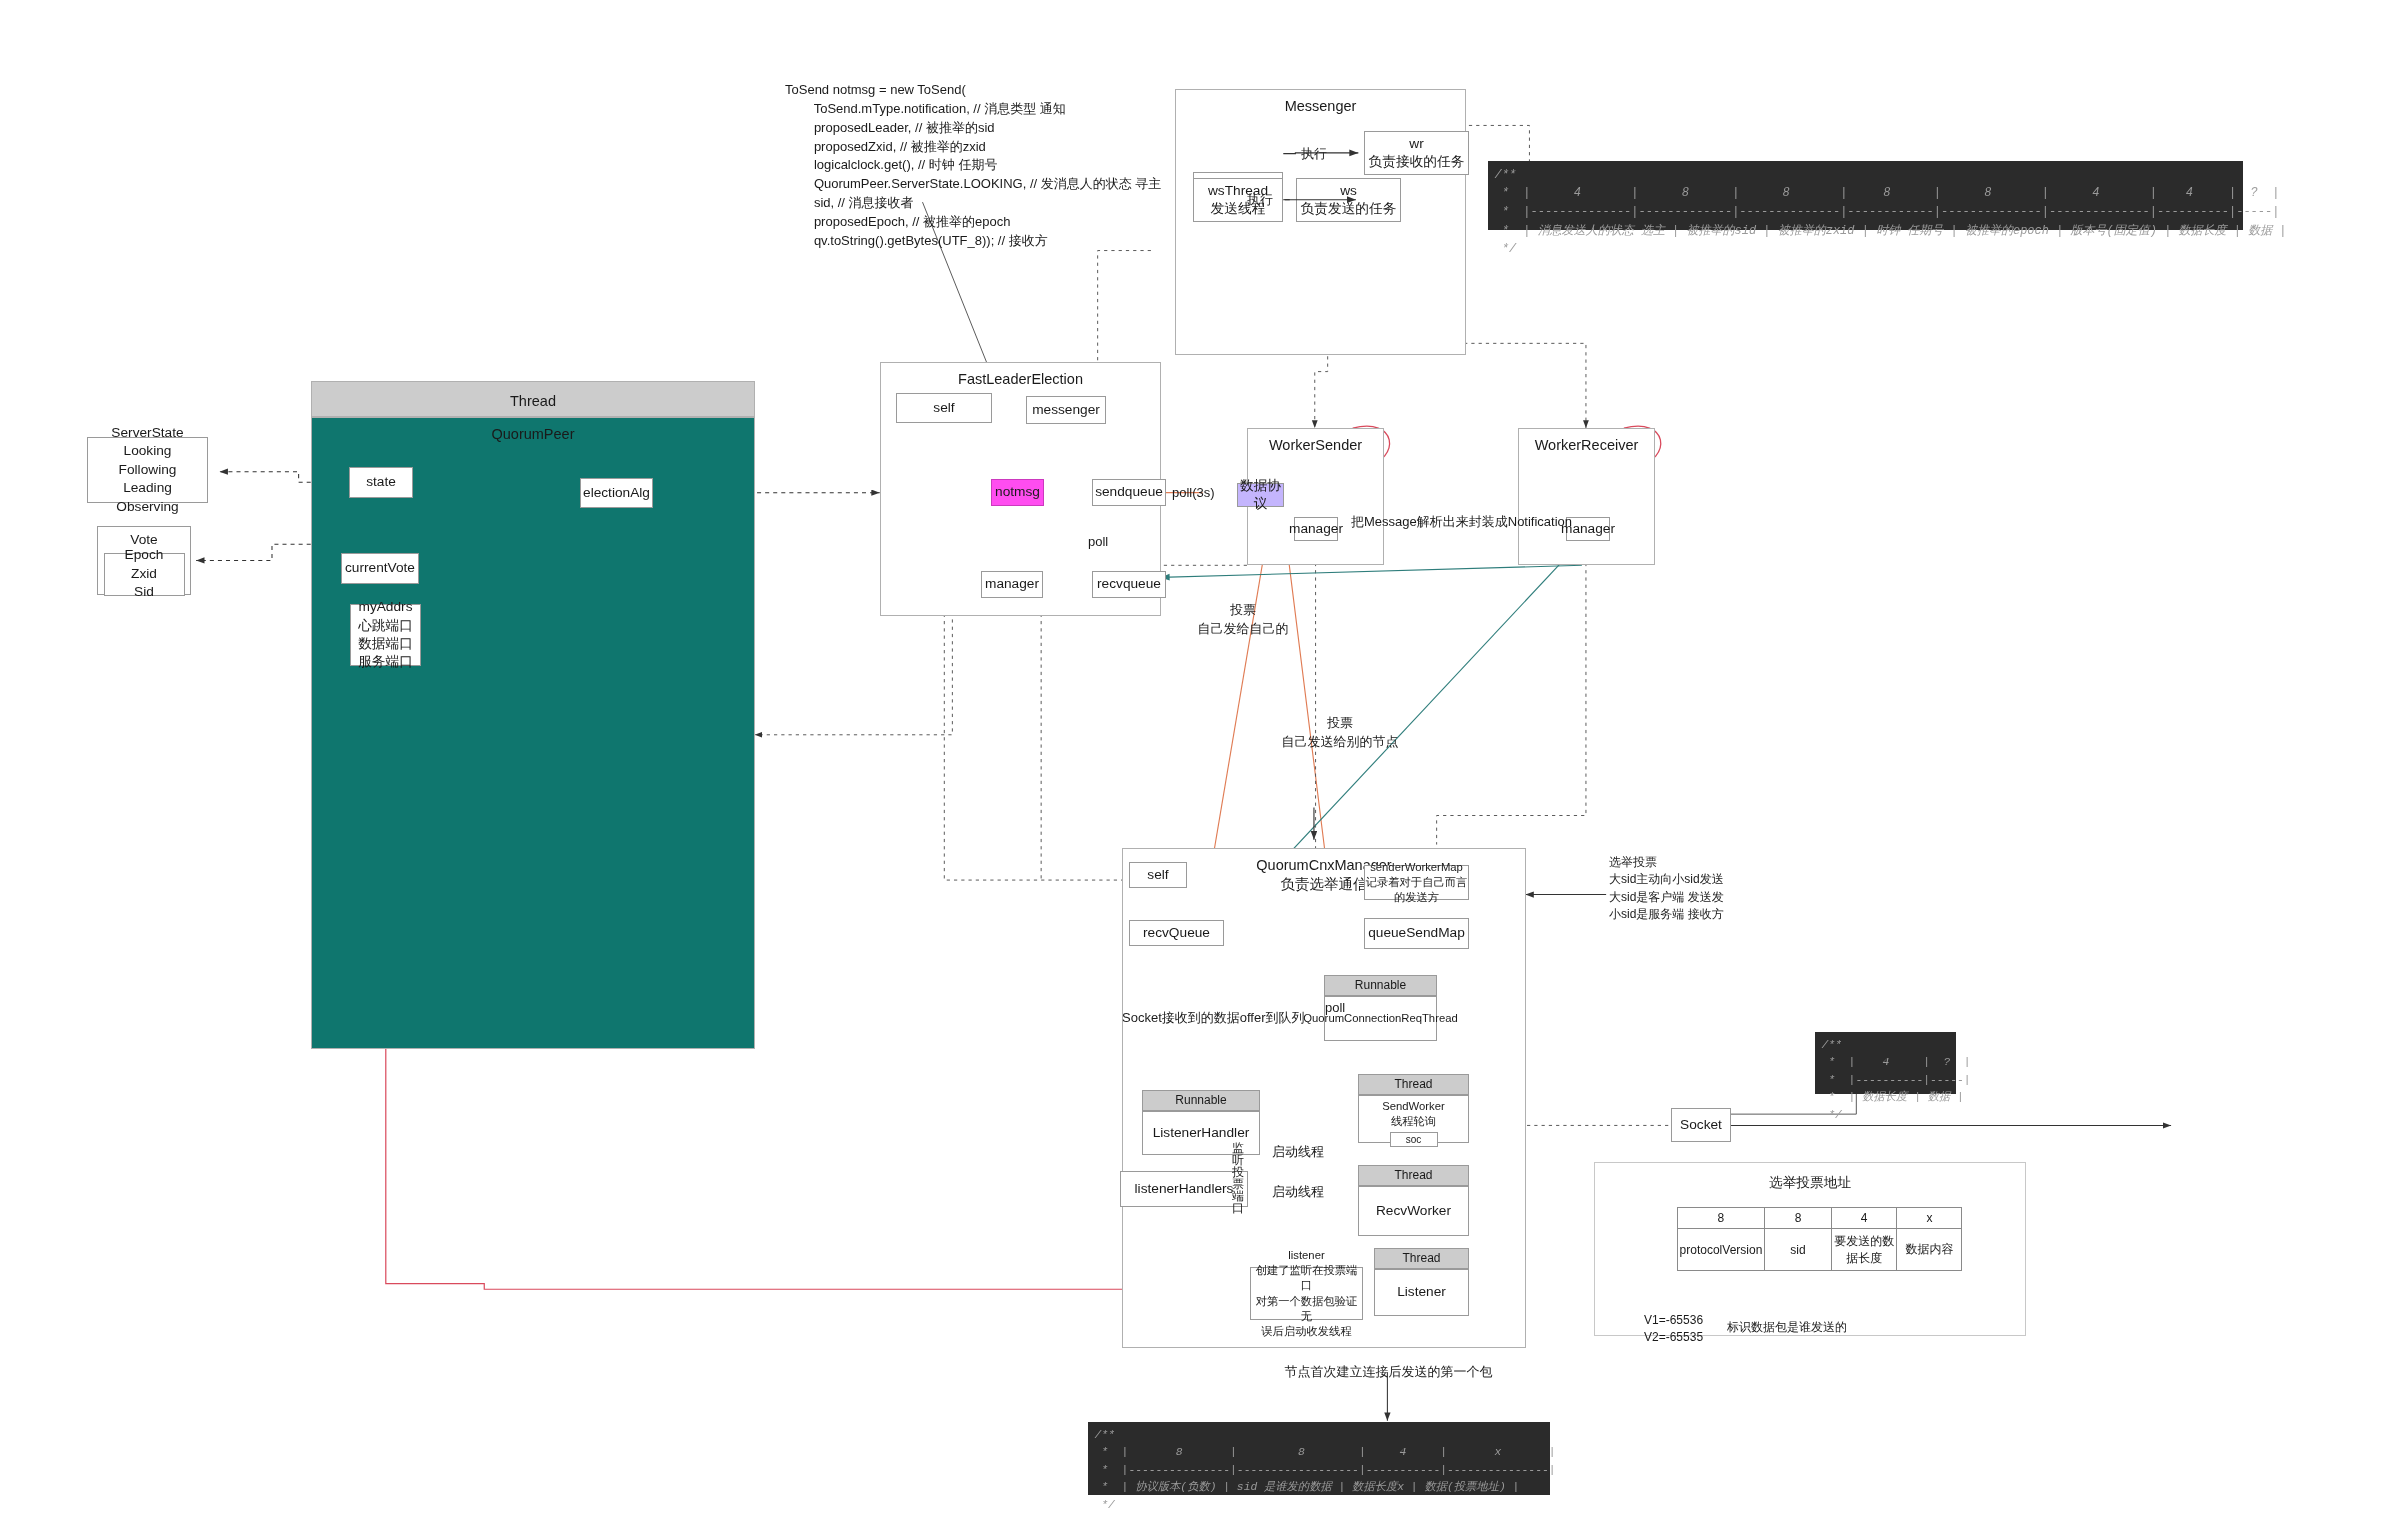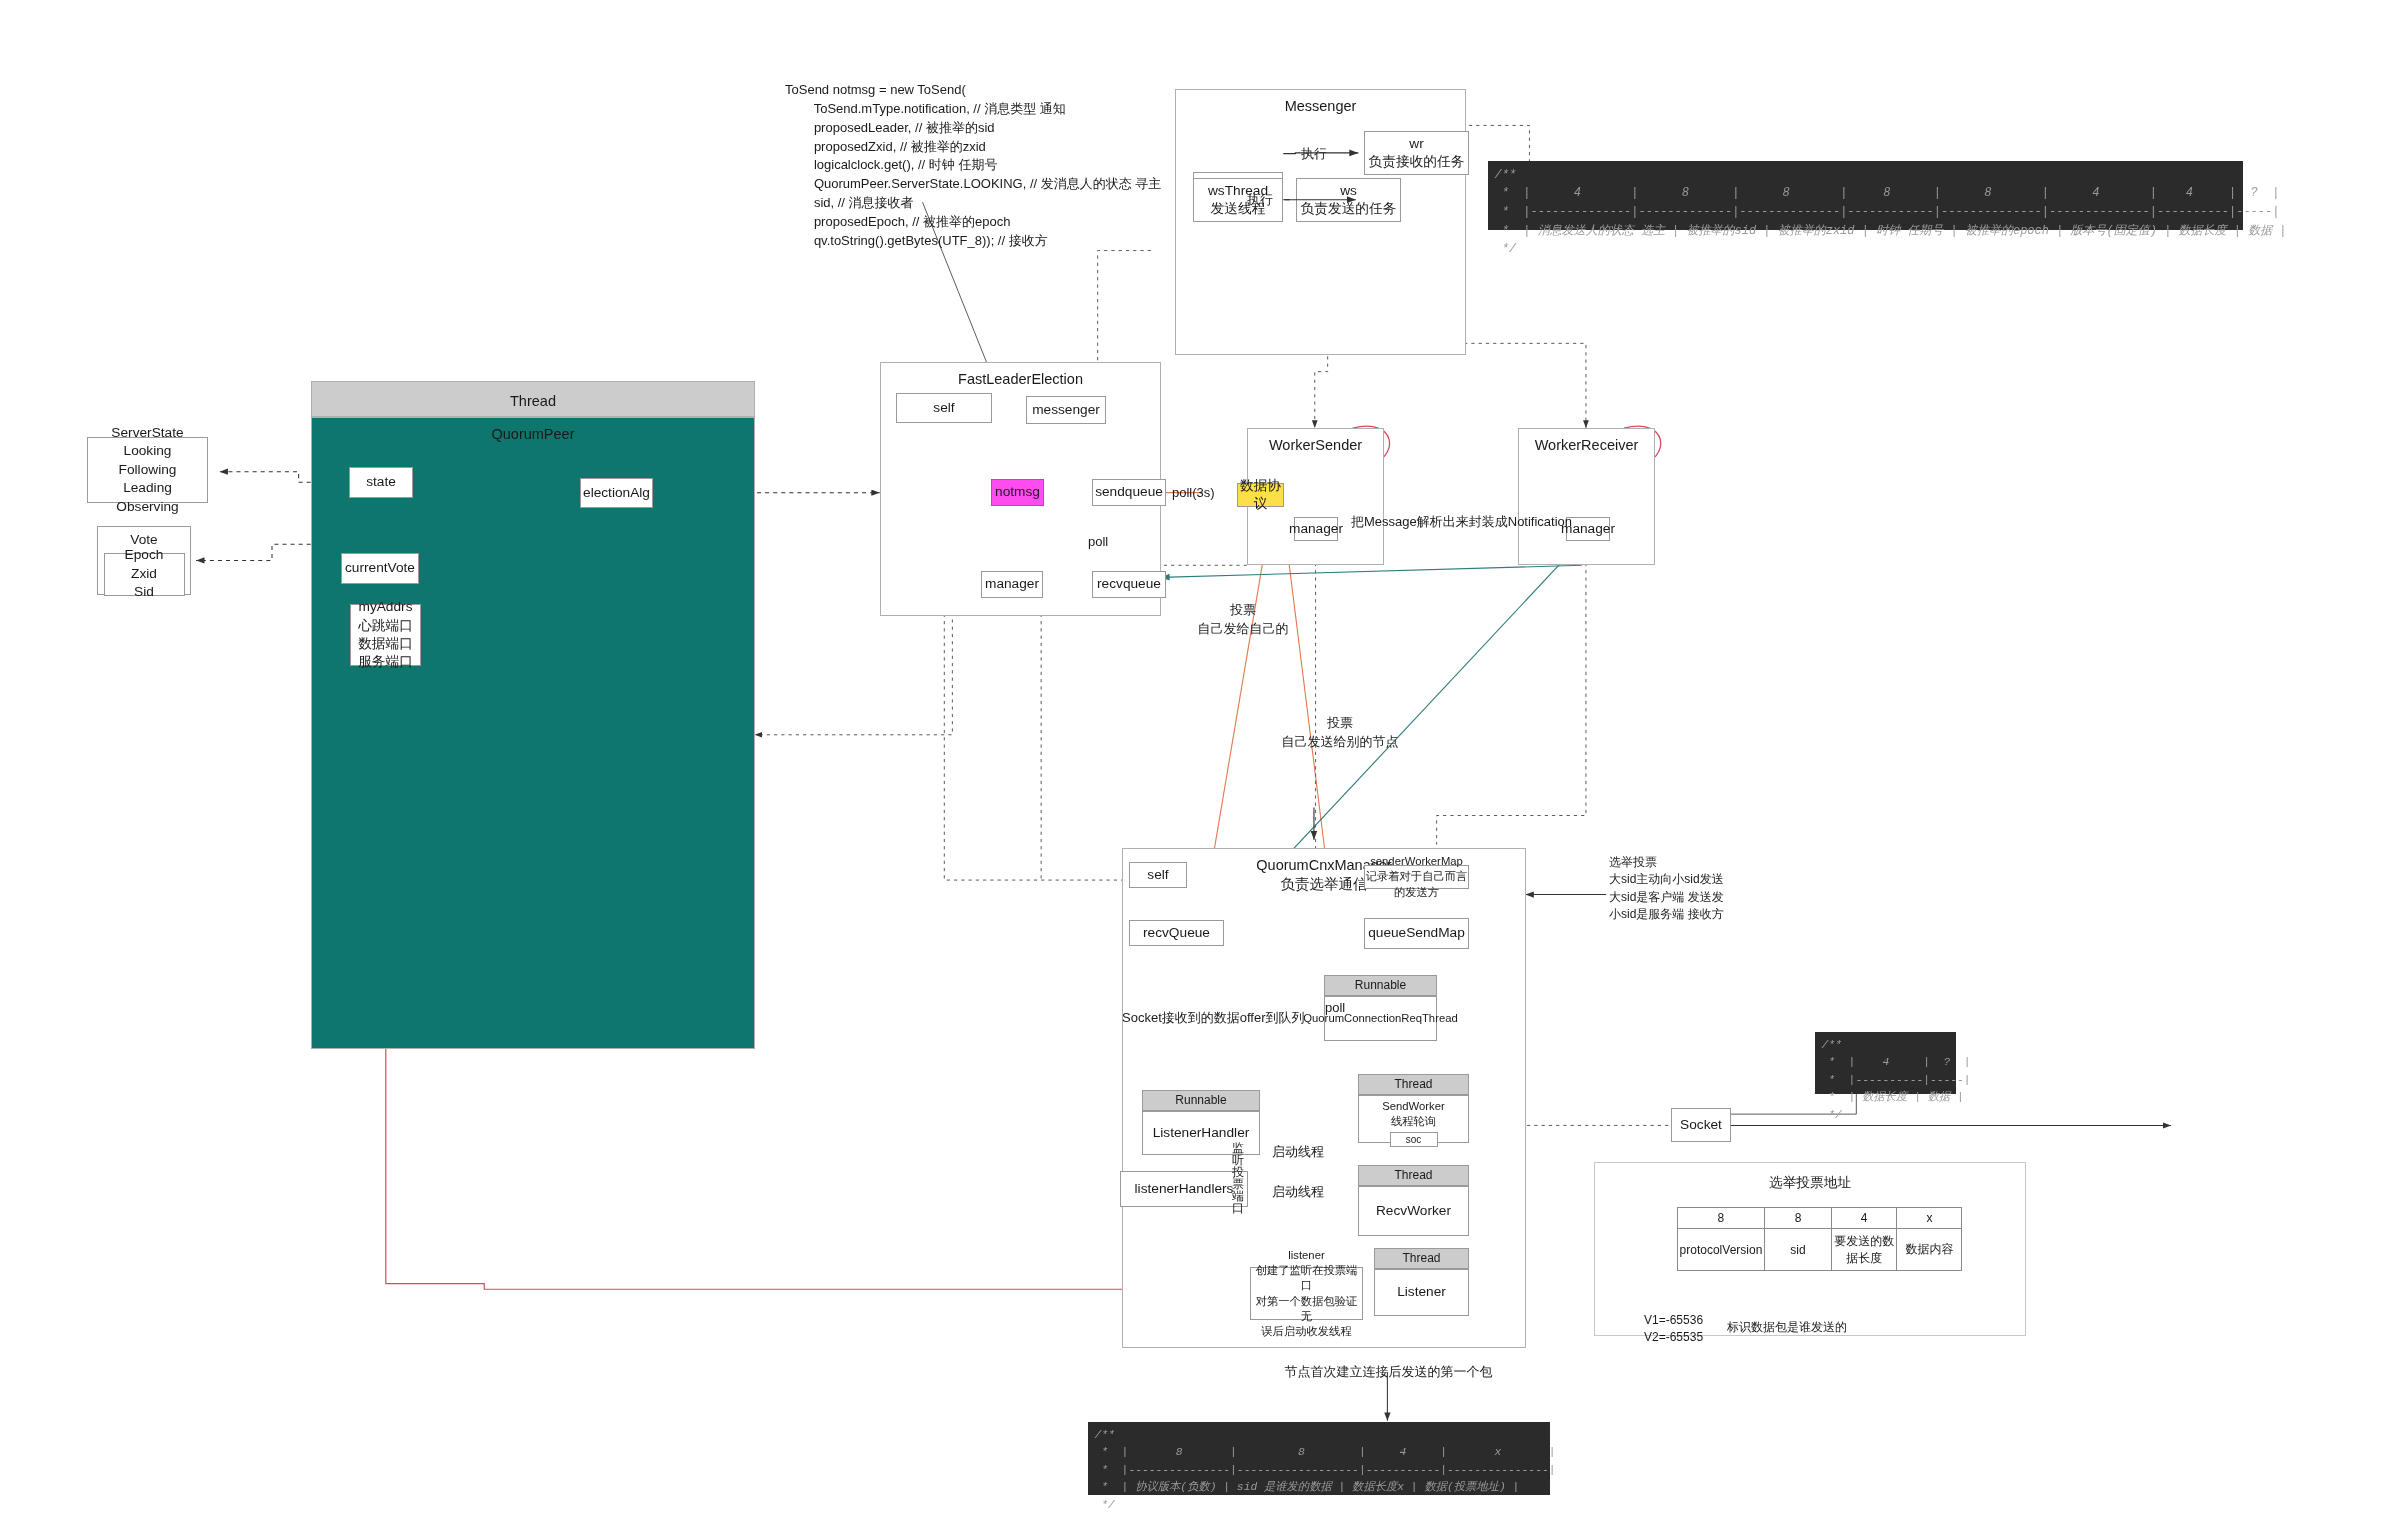--- a/index.html
+++ b/index.html
@@ -191,39 +191,39 @@
   <div class="box magenta" style="left:991px;top:479px;width:53px;height:27px;border-color:#cc39bf;">notmsg</div>
   <div class="box" style="left:1092px;top:479px;width:74px;height:27px;">sendqueue</div>
   <div class="box" style="left:1092px;top:571px;width:74px;height:27px;">recvqueue</div>
   <div class="box" style="left:981px;top:571px;width:62px;height:27px;">manager</div>
   <div class="lbl" style="left:1088px;top:533px;">poll</div>
   <div class="lbl" style="left:1172px;top:484px;">poll(3s)</div>
 
   <div class="container" style="left:1247px;top:428px;width:137px;height:137px;">
     <div class="ctitle">WorkerSender</div>
   </div>
-  <div class="box" style="left:1237px;top:483px;width:47px;height:24px;background:#fde047;">数据协议</div>
+  <div class="box" style="left:1237px;top:483px;width:47px;height:24px;background:#c4b5fd;">数据协议</div>
   <div class="box" style="left:1294px;top:517px;width:44px;height:24px;">manager</div>
 
   <div class="container" style="left:1518px;top:428px;width:137px;height:137px;">
     <div class="ctitle">WorkerReceiver</div>
   </div>
   <div class="box" style="left:1566px;top:517px;width:44px;height:24px;">manager</div>
 
   <div class="lbl" style="left:1351px;top:513px;">把Message解析出来封装成Notification</div>
 
   <div class="lblc" style="left:1154px;top:601px;width:178px;"><span>投票<br>自己发给自己的</span></div>
   <div class="lblc" style="left:1235px;top:714px;width:210px;"><span>投票<br>自己发送给别的节点</span></div>
 
   <div class="container" style="left:1122px;top:848px;width:404px;height:500px;">
     <div class="ctitle"><span>QuorumCnxManager<br>负责选举通信</span></div>
   </div>
   <div class="box" style="left:1129px;top:862px;width:58px;height:26px;">self</div>
   <div class="box" style="left:1129px;top:920px;width:95px;height:26px;">recvQueue</div>
-  <div class="box boxv" style="left:1364px;top:865px;width:105px;height:24px;font-size:11.3px;">
+  <div class="box boxv" style="left:1364px;top:865px;width:105px;height:35px;font-size:11.3px;">
       <span>senderWorkerMap<br>记录着对于自己而言的发送方</span>
     </div>
   <div class="box" style="left:1364px;top:918px;width:105px;height:31px;">queueSendMap</div>
 
   <div class="box gray-hdr" style="left:1324px;top:975px;width:113px;height:21px;font-size:12px;">Runnable</div>
   <div class="box" style="left:1324px;top:996px;width:113px;height:45px;font-size:11.3px;">QuorumConnectionReqThread</div>
 
   <div class="box gray-hdr" style="left:1142px;top:1090px;width:118px;height:21px;font-size:12px;">Runnable</div>
   <div class="box" style="left:1142px;top:1111px;width:118px;height:44px;">ListenerHandler</div>
   <div class="box" style="left:1120px;top:1171px;width:128px;height:36px;">listenerHandlers</div>

